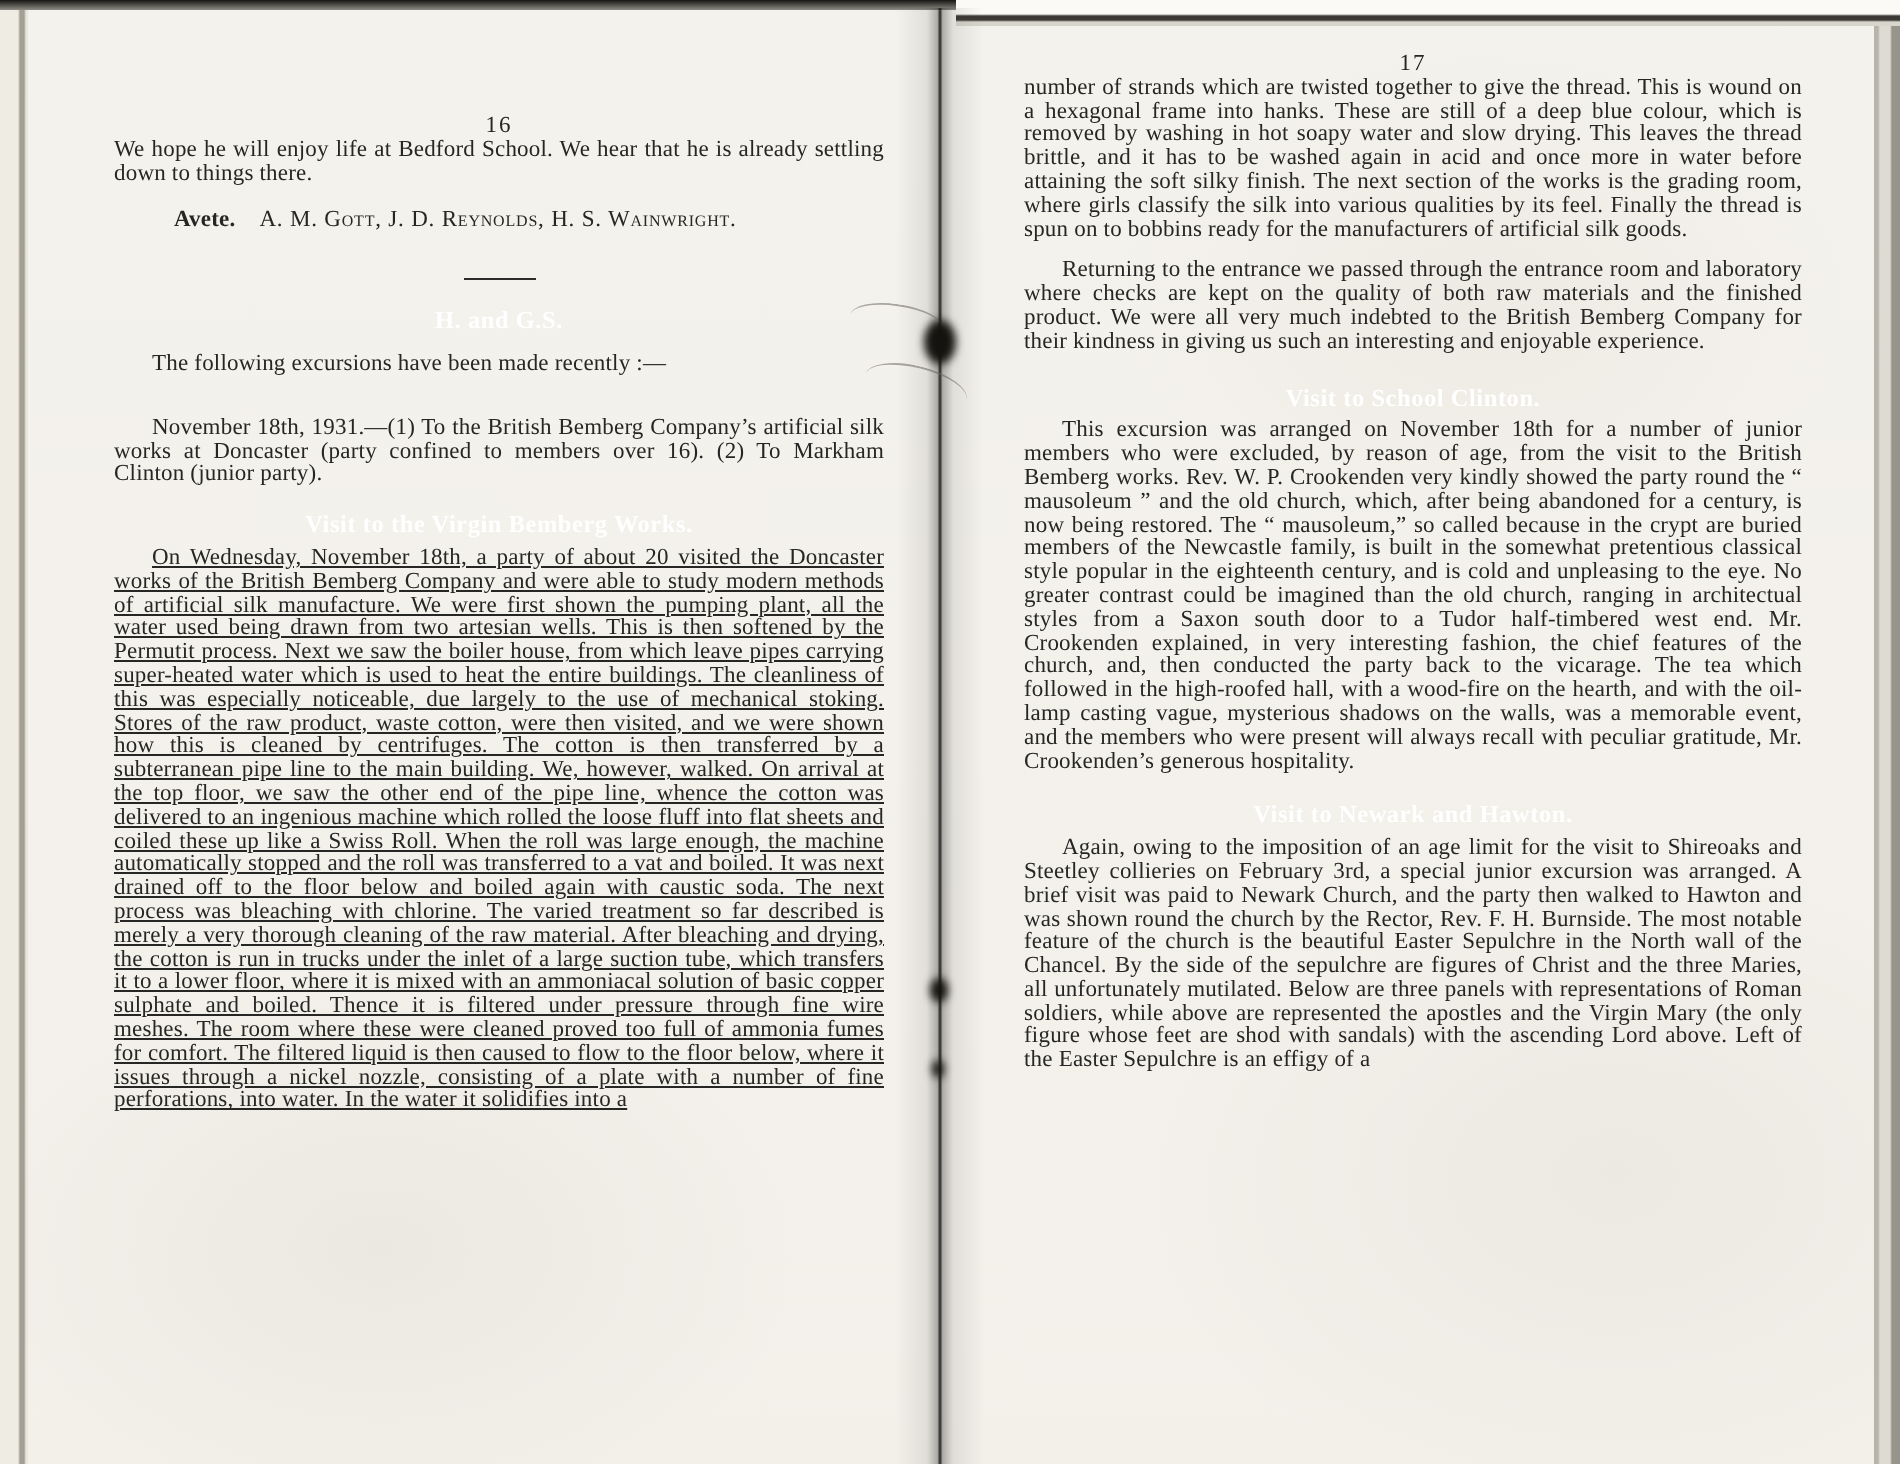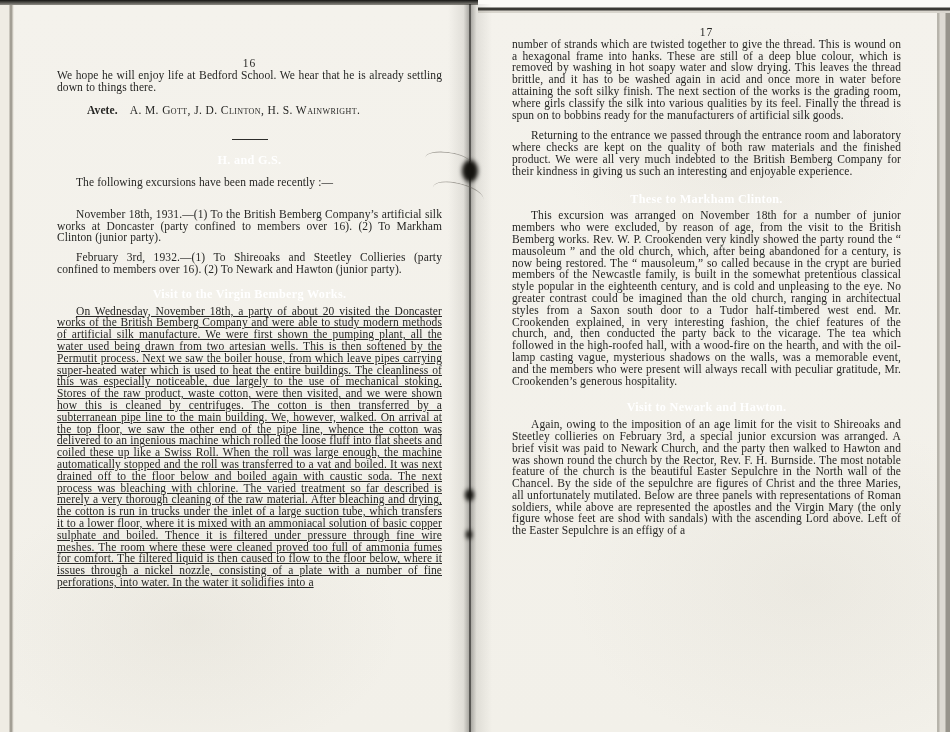--- a/index.html
+++ b/index.html
@@ -97,44 +97,43 @@
 <div class="staple s2"></div>
 <div class="staple s3"></div>
 <div class="pen-mark m1"></div>
 <div class="pen-mark m2"></div>
 
 <div class="textcol col-left">
   <p class="pagenum">16</p>
 
   <p class="p-cont">We hope he will enjoy life at Bedford School.  We hear that he is already settling down to things there.</p>
 
-  <p class="avete"><span class="vale">Avete.</span><span class="names">A. M. Gott, J. D. Clinton, H. S. Wainwright.</span></p>
+  <p class="avete"><span class="vale">Avete.</span><span class="names">A. M. Gott, J. D. Reynolds, H. S. Wainwright.</span></p>
 
   <hr class="rule">
 
   <h2 class="h-hgs">H. and G.S.</h2>
 
   <p class="indent p-intro">The following excursions have been made recently :—</p>
 
   <p class="indent p-exc1">November 18th, 1931.—(1)  To the British Bemberg Company’s artificial silk works at Doncaster (party confined to members over 16). (2)  To Markham Clinton (junior party).</p>
 
-  <p class="indent p-exc2">February 3rd, 1932.—(1)  To Shireoaks and Steetley Collieries (party confined to members over 16).  (2)  To Newark and Hawton (junior party).</p>
 
   <h2 class="h-bemberg">Visit to the Virgin Bemberg Works.</h2>
 
   <p class="indent p-bemberg">On Wednesday, November 18th, a party of about 20 visited the Doncaster works of the British Bemberg Company and were able to study modern methods of artificial silk manufacture.  We were first shown the pumping plant, all the water used being drawn from two artesian wells.  This is then softened by the Permutit process. Next we saw the boiler house, from which leave pipes carrying super-heated water which is used to heat the entire buildings.  The cleanliness of this was especially noticeable, due largely to the use of mechanical stoking.  Stores of the raw product, waste cotton, were then visited, and we were shown how this is cleaned by centrifuges.  The cotton is then transferred by a subterranean pipe line to the main building.  We, however, walked.  On arrival at the top floor, we saw the other end of the pipe line, whence the cotton was delivered to an ingenious machine which rolled the loose fluff into flat sheets and coiled these up like a Swiss Roll.  When the roll was large enough, the machine automatically stopped and the roll was transferred to a vat and boiled.  It was next drained off to the floor below and boiled again with caustic soda.  The next process was bleaching with chlorine.  The varied treatment so far described is merely a very thorough cleaning of the raw material.  After bleaching and drying, the cotton is run in trucks under the inlet of a large suction tube, which transfers it to a lower floor, where it is mixed with an ammoniacal solution of basic copper sulphate and boiled. Thence it is filtered under pressure through fine wire meshes.  The room where these were cleaned proved too full of ammonia fumes for comfort.  The filtered liquid is then caused to flow to the floor below, where it issues through a nickel nozzle, consisting of a plate with a number of fine perforations, into water.  In the water it solidifies into a</p>
 </div>
 
 <div class="textcol col-right">
   <p class="pagenum">17</p>
 
   <p class="p-cont">number of strands which are twisted together to give the thread.  This is wound on a hexagonal frame into hanks.  These are still of a deep blue colour, which is removed by washing in hot soapy water and slow drying.  This leaves the thread brittle, and it has to be washed again in acid and once more in water before attaining the soft silky finish.  The next section of the works is the grading room, where girls classify the silk into various qualities by its feel.  Finally the thread is spun on to bobbins ready for the manufacturers of artificial silk goods.</p>
 
   <p class="indent p-returning">Returning to the entrance we passed through the entrance room and laboratory where checks are kept on the quality of both raw materials and the finished product.  We were all very much indebted to the British Bemberg Company for their kindness in giving us such an interesting and enjoyable experience.</p>
 
-  <h2 class="h-markham">These to Markham Clinton.</h2>
+  <h2 class="h-markham">Visit to School Clinton.</h2>
 
   <p class="indent p-markham">This excursion was arranged on November 18th for a number of junior members who were excluded, by reason of age, from the visit to the British Bemberg works.  Rev. W. P. Crookenden very kindly showed the party round the “ mausoleum ” and the old church, which, after being abandoned for a century, is now being restored.  The “ mausoleum,” so called because in the crypt are buried members of the Newcastle family, is built in the somewhat pretentious classical style popular in the eighteenth century, and is cold and unpleasing to the eye.  No greater contrast could be imagined than the old church, ranging in architectual styles from a Saxon south door to a Tudor half-timbered west end.  Mr. Crookenden explained, in very interesting fashion, the chief features of the church, and, then conducted the party back to the vicarage.  The tea which followed in the high-roofed hall, with a wood-fire on the hearth, and with the oil-lamp casting vague, mysterious shadows on the walls, was a memorable event, and the members who were present will always recall with peculiar gratitude, Mr. Crookenden’s generous hospitality.</p>
 
   <h2 class="h-newark">Visit to Newark and Hawton.</h2>
 
   <p class="indent p-newark">Again, owing to the imposition of an age limit for the visit to Shireoaks and Steetley collieries on February 3rd, a special junior excursion was arranged.  A brief visit was paid to Newark Church, and the party then walked to Hawton and was shown round the church by the Rector, Rev. F. H. Burnside.  The most notable feature of the church is the beautiful Easter Sepulchre in the North wall of the Chancel.  By the side of the sepulchre are figures of Christ and the three Maries, all unfortunately mutilated.  Below are three panels with representations of Roman soldiers, while above are represented the apostles and the Virgin Mary (the only figure whose feet are shod with sandals) with the ascending Lord above.  Left of the Easter Sepulchre is an effigy of a</p>
 </div>
 
 </body></html>

